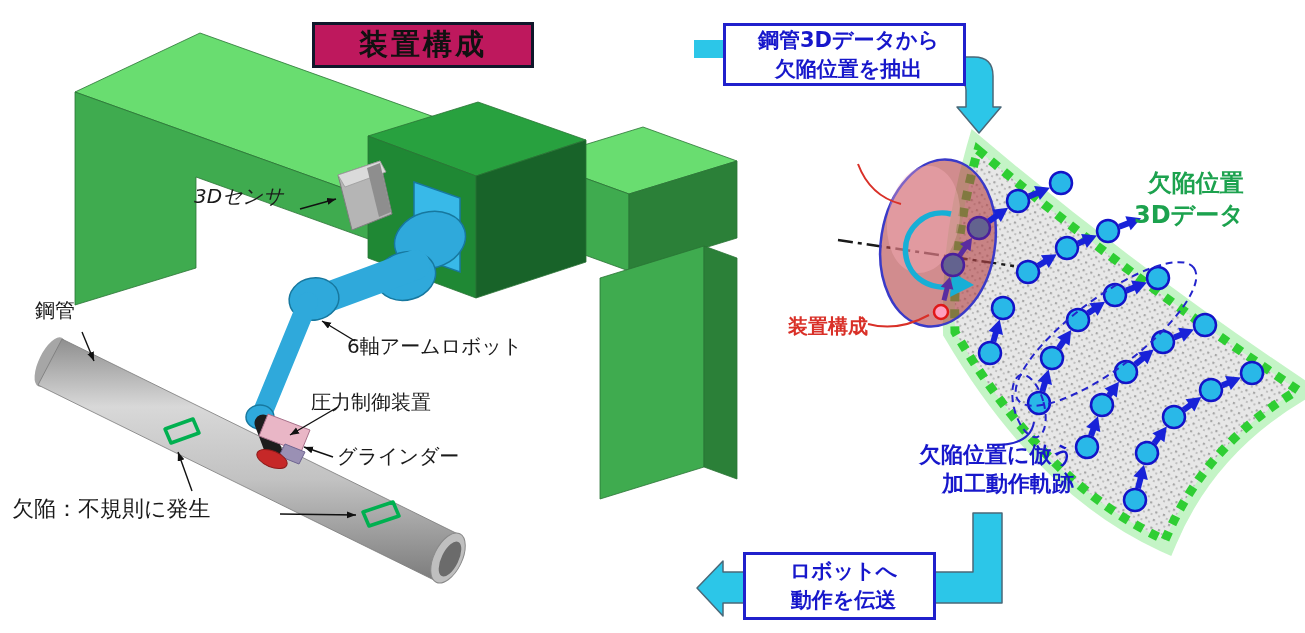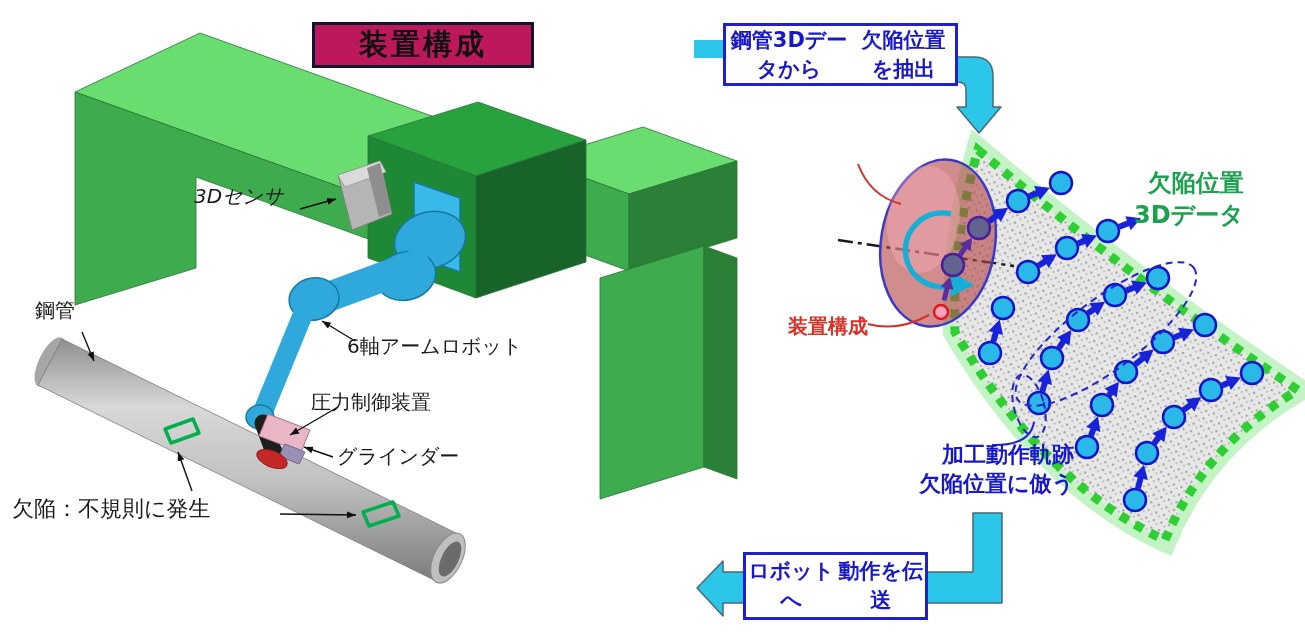--- a/index.html
+++ b/index.html
@@ -8,22 +8,22 @@
   #stage svg{position:absolute;left:0;top:0;z-index:1;}
   .lbl{position:absolute;z-index:3;color:#1a1a1a;font-size:20px;white-space:nowrap;line-height:1.2;}
   .lbl.big{font-size:22px;}
   .red{color:#D93028;font-weight:bold;}
   .green{color:#1CA24E;font-weight:bold;font-size:24px;line-height:1.3;}
   .blue{color:#1717CB;font-weight:bold;}
   .titlebox{position:absolute;left:312px;top:22px;width:216px;height:40px;z-index:3;
     background:#be185d;border:3px solid #0f172a;display:flex;align-items:center;justify-content:center;
     font-size:29px;font-weight:bold;letter-spacing:3px;color:#111;}
   .flowbox{position:absolute;z-index:3;background:#fff;border:3px solid #2020CC;
-    display:flex;flex-direction:row;align-items:center;justify-content:center;
-    color:#1717CB;font-weight:bold;font-size:21px;line-height:1.38;text-align:center;}
+    display:flex;flex-direction:column;align-items:center;justify-content:center;
+    color:#1717CB;font-weight:bold;font-size:21px;line-height:1.38;text-align:center;padding-left:8px;}
   #topbox{left:723px;top:23px;width:229px;height:57px;}
   #bottombox{left:743px;top:552px;width:179px;height:62px;}
   .twoline{position:absolute;z-index:3;text-align:right;line-height:1.32;white-space:nowrap;}
 </style>
 </head>
 <body>
 
 <div id="stage">
 
 <svg width="1305" height="633" viewBox="0 0 1305 633">
@@ -220,17 +220,17 @@
 </div>
 
 <div class="lbl red" style="left:788px;top:314px;">装置構成</div>
 
 <div class="twoline green" style="left:1134px;top:168px;">
   <div>欠陥位置</div>
   <div>3Dデータ</div>
 </div>
 
 <div class="twoline blue" style="left:878px;top:440px;width:196px;font-size:22px;">
+  <div>欠陥位置に倣う</div>
   <div>加工動作軌跡</div>
-  <div>欠陥位置に倣う</div>
 </div>
 
 </div>
 
 </body></html>

